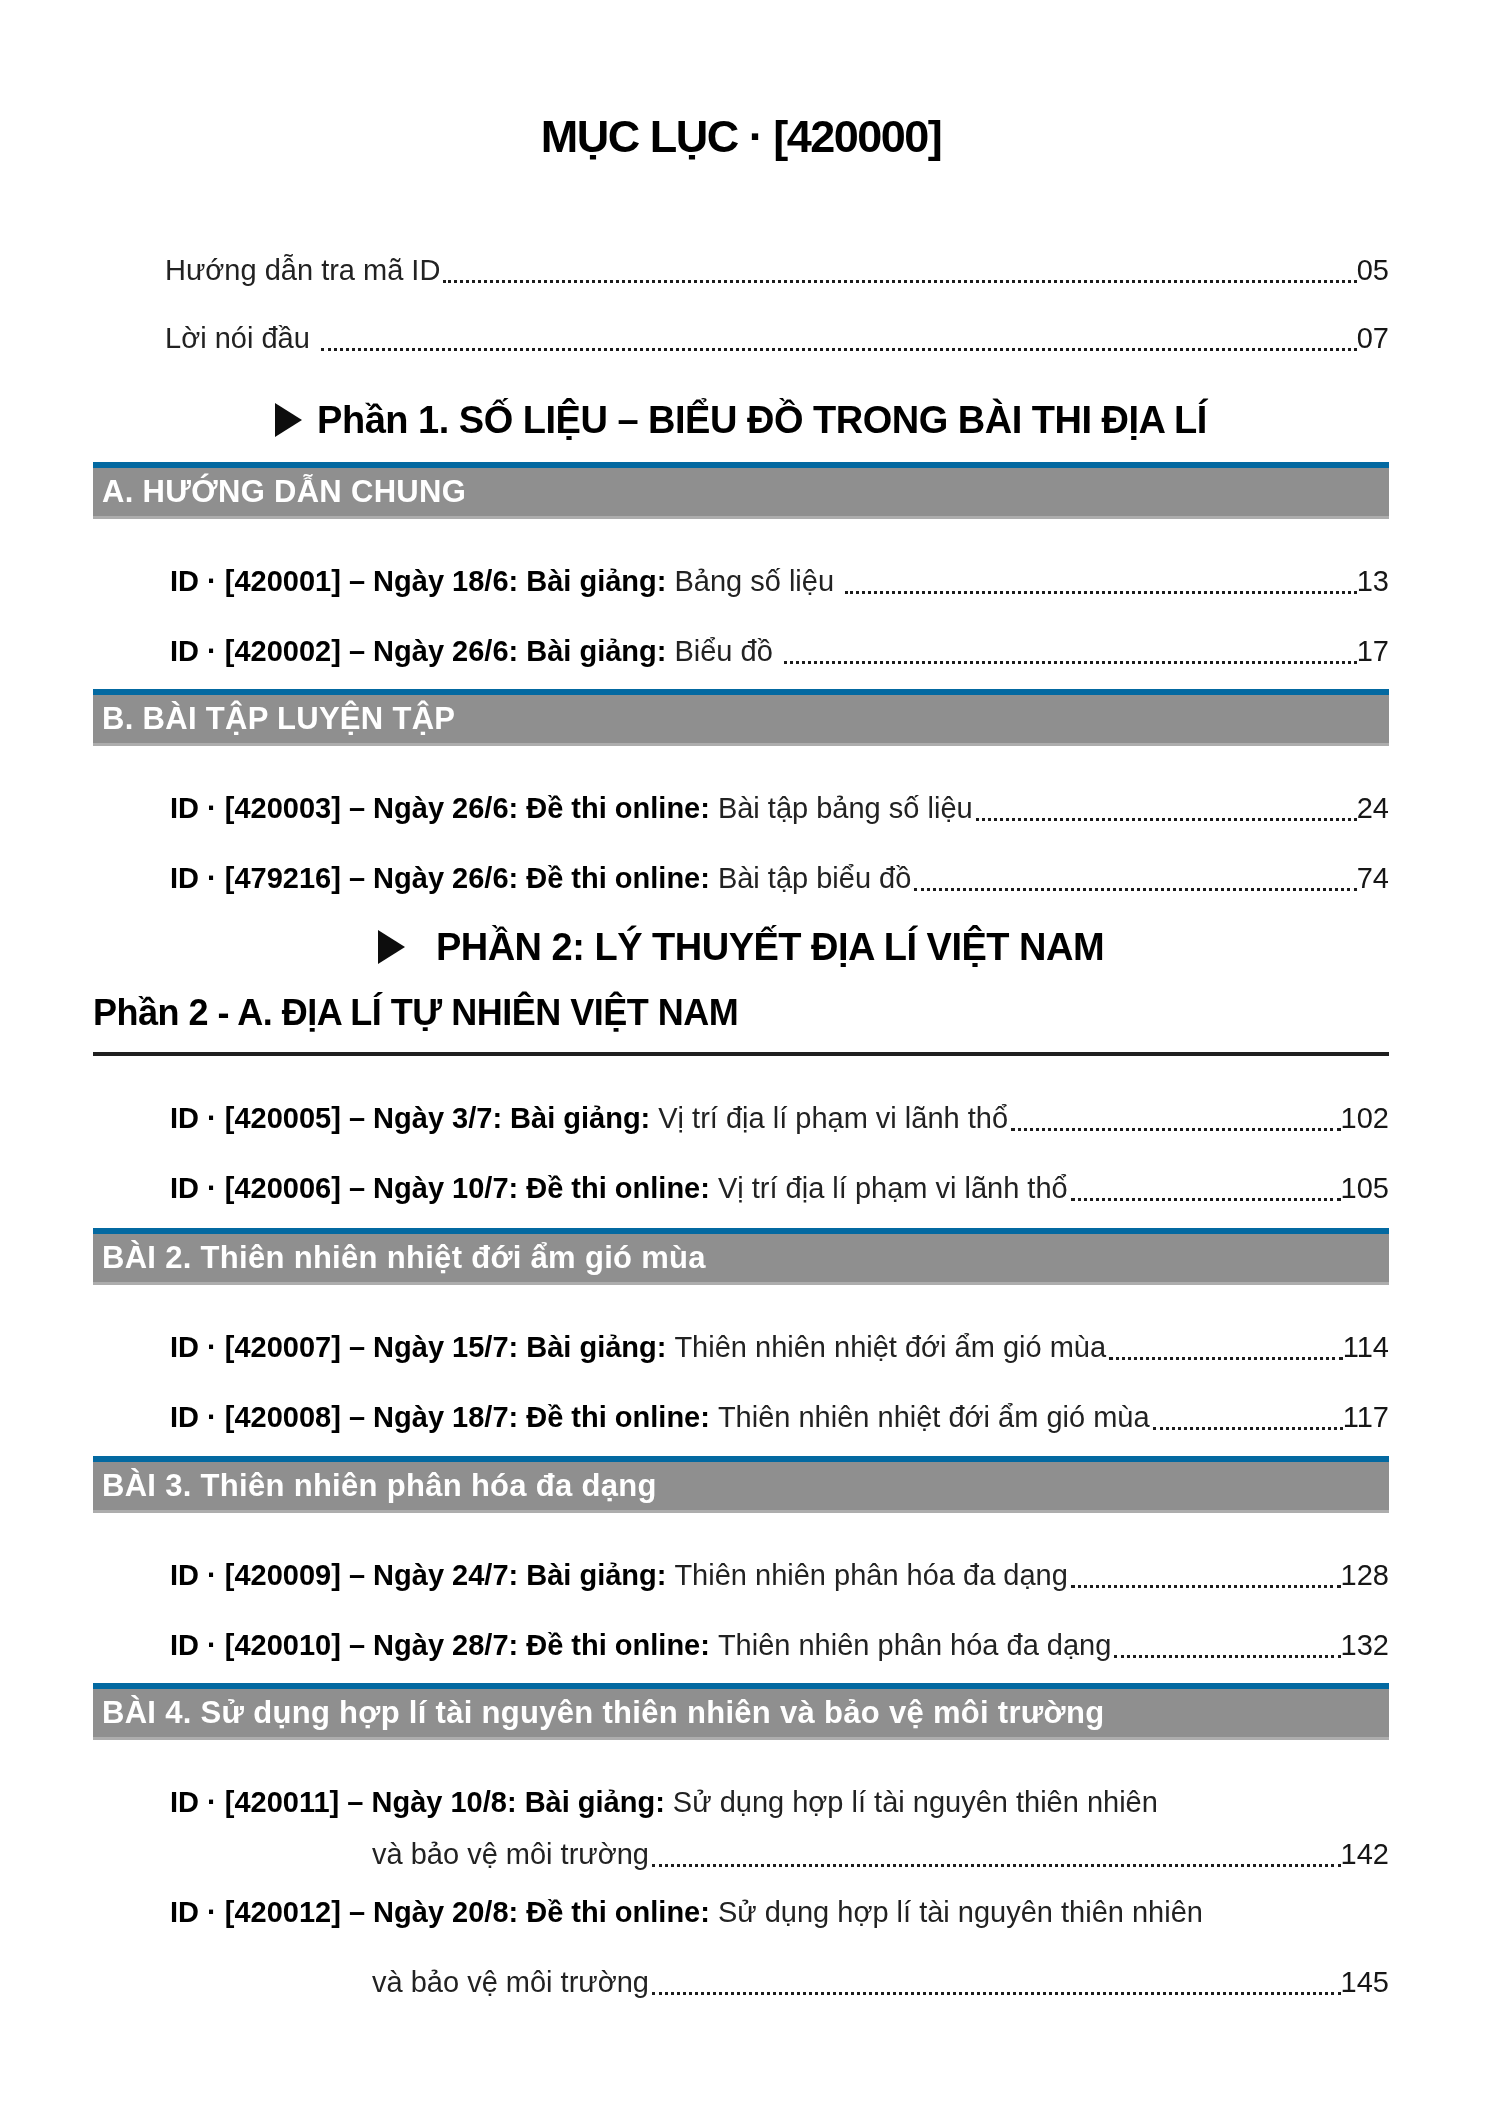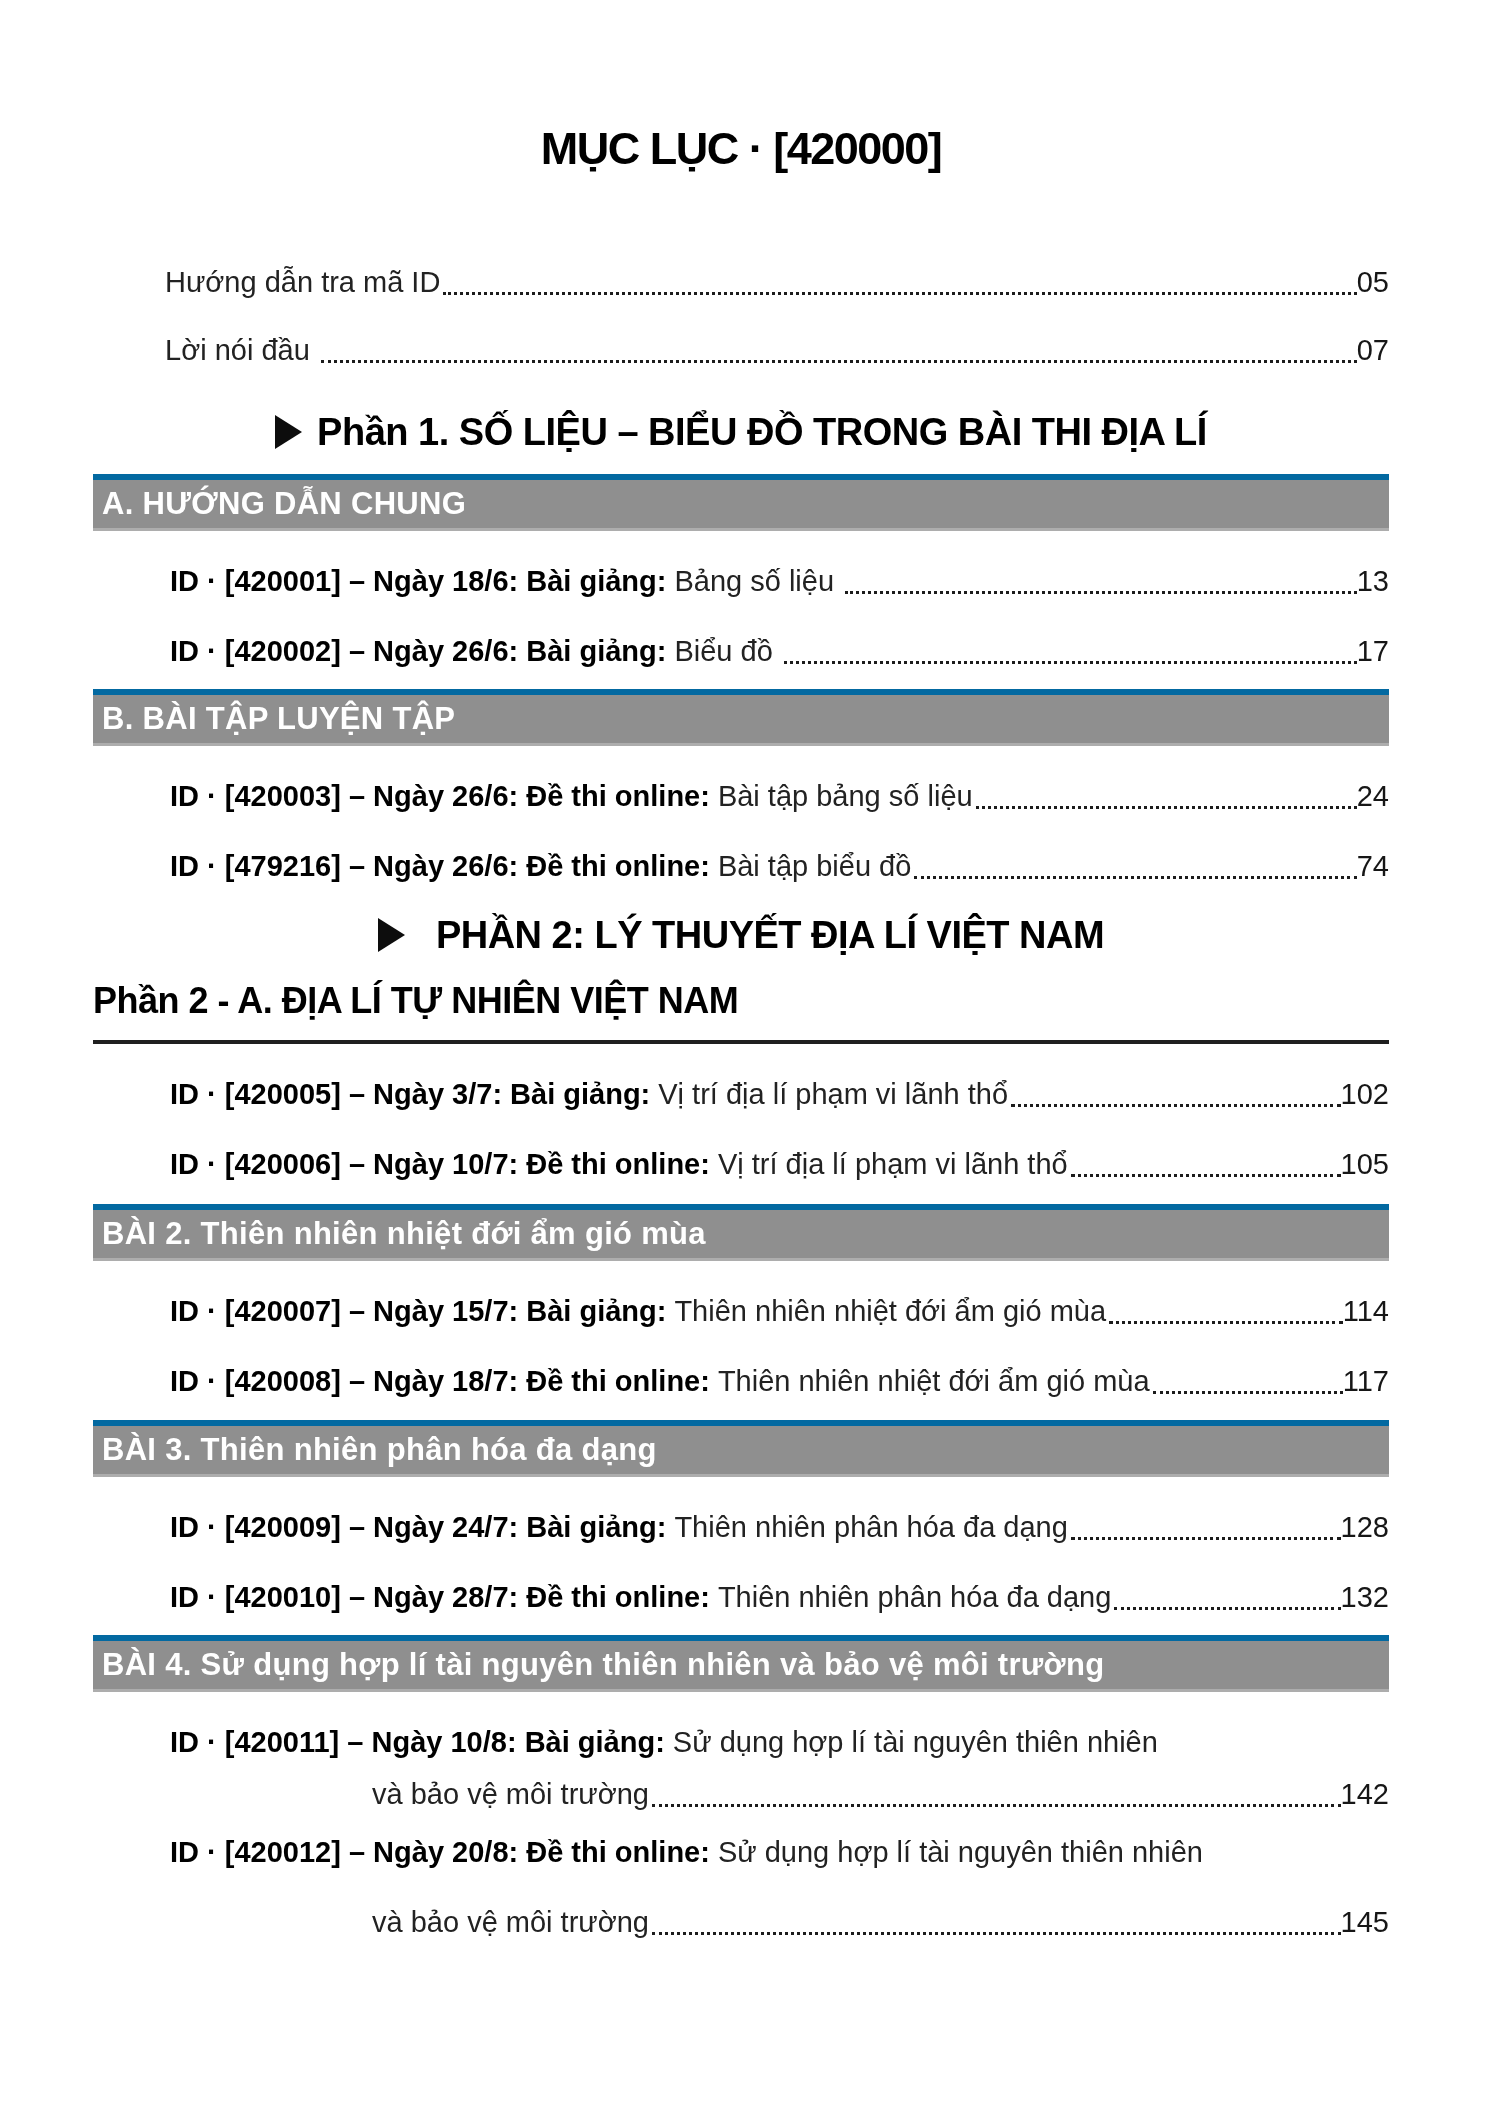--- a/index.html
+++ b/index.html
@@ -1,21 +1,21 @@
 <!DOCTYPE html>
 <html><head>
 <meta charset="utf-8">
 <style>
   html,body{margin:0;padding:0;}
   body{
     width:1496px;height:2126px;background:#ffffff;
     font-family:"Liberation Sans", sans-serif;color:#1a1a1a;
     -webkit-font-smoothing:antialiased;
   }
-  .page{box-sizing:border-box;width:1488px;height:2126px;padding:12px 99px 0 93px;overflow:hidden;}
+  .page{box-sizing:border-box;width:1488px;height:2126px;padding:0 99px 0 93px;overflow:hidden;}
 
   .doc-title{
     padding-top:112px;text-align:center;font-size:45px;line-height:50px;
     font-weight:bold;color:#000;letter-spacing:-1.5px;
   }
 
   .intro{margin-top:88px;}
   .intro-row{display:flex;align-items:baseline;font-size:29px;line-height:40px;padding-left:72px;}
   .intro-row + .intro-row{margin-top:28px;}
 
@@ -40,21 +40,21 @@
     border-top:6px solid #0369a1;border-bottom:3px solid #adadad;
     height:48px;line-height:47px;font-weight:bold;font-size:31px;
     padding-left:9px;letter-spacing:0.3px;white-space:nowrap;
   }
   .bar.after-rule{margin-top:13px;}
 
   .entry{
     display:flex;align-items:baseline;
     font-size:29px;line-height:40px;padding-left:77px;margin-top:30px;
   }
-  .entry.first{margin-top:30px;}
+  .entry.first{margin-top:42px;}
   .entry.cont{padding-left:279px;margin-top:12px;}
   .entry.cont-last{margin-top:30px;}
   .prefix{font-weight:bold;color:#000;white-space:pre;}
   .etitle{white-space:pre;margin-left:8px;color:#222;}
   .intro-label{white-space:pre;color:#222;}
   .dots{
     flex:1 1 auto;min-width:10px;align-self:flex-end;
     border-bottom:3px dotted #1c1c1c;margin:0 0 7px 3px;
   }
   .pnum{white-space:pre;color:#161616;}

